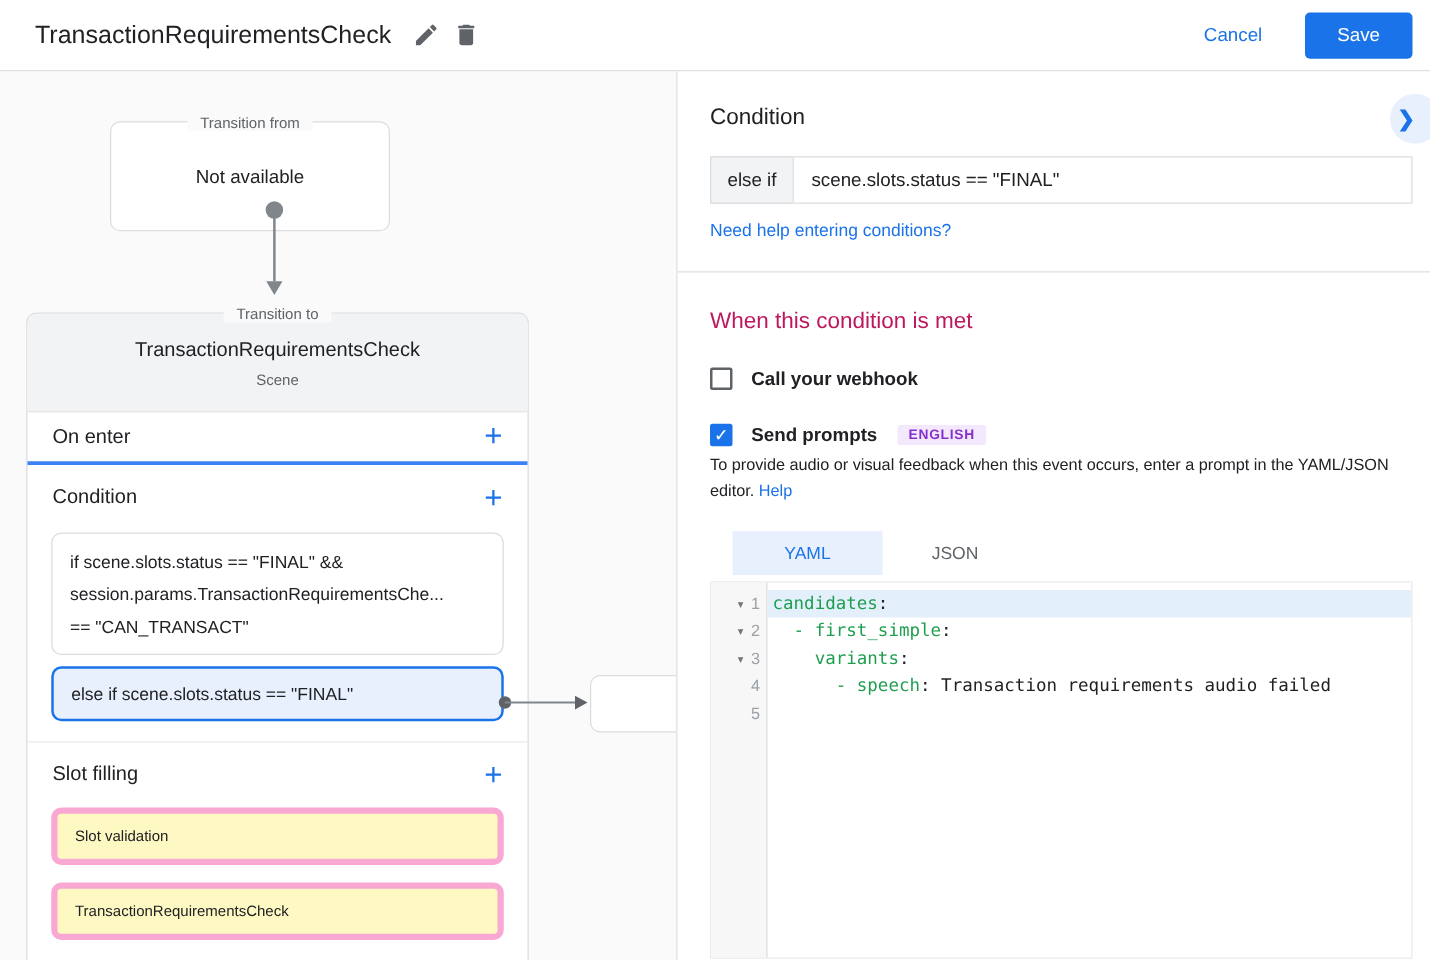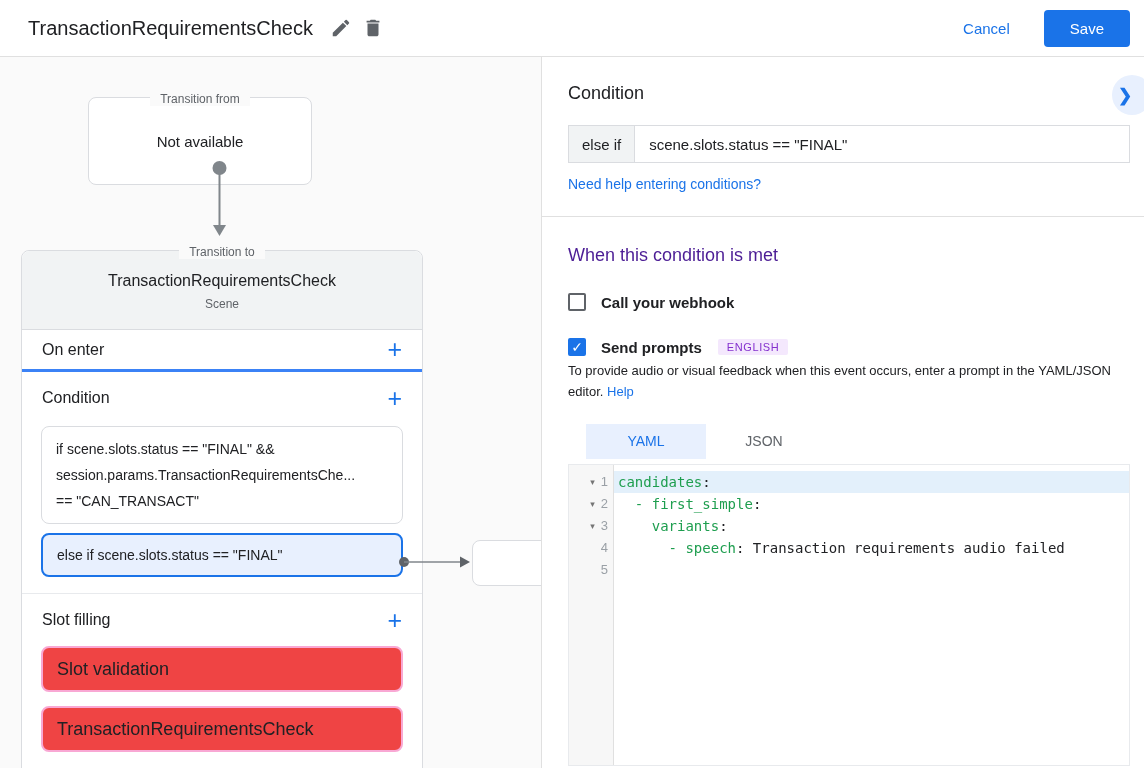--- a/index.html
+++ b/index.html
@@ -46,22 +46,22 @@
   .plus-btn { background:none; border:none; color:#1a73e8; font-size:25px; font-weight:400;
               line-height:1; cursor:pointer; padding:0 4px; font-family:inherit; }
 
   .sec-head { height:52px; }
   .cond-card { margin:2px 19px 0 19px; border:1px solid #dadce0; border-radius:8px; background:#fff;
                padding:9px 14px; font-size:14px; color:#202124; line-height:26px; }
   .cond-card.selected { margin-top:9px; border:2px solid #1a73e8; background:#e8f0fe;
                         padding:0 14px; height:44px; display:flex; align-items:center; }
   .cond-sec { border-bottom:1px solid #e8eaed; padding-bottom:16px; }
 
-  .slot-card { margin:0 19px 14px 19px; border:2px solid #f9a8d4; border-radius:8px; background:#ef4444;
-               padding:0 14px; height:46px; display:flex; align-items:center; font-size:18px; color:#202124; }
+  .slot-card { margin:0 19px 14px 19px; border:5px solid #f9a8d4; border-radius:8px; background:#fef9c3;
+               padding:0 14px; height:46px; display:flex; align-items:center; font-size:12px; color:#202124; }
 
   .target-node { left:472px; top:483px; width:110px; height:46px; }
 
   
   .panel { position:absolute; left:541px; top:0; width:603px; height:711px; background:#fff;
            border-left:1px solid #e0e0e0; padding:0 14px 0 26px; overflow:hidden; }
   .panel-head { display:flex; align-items:center; margin-top:26px; position:relative; }
   .panel-title { font-size:18px; font-weight:400; color:#202124; }
   .collapse-btn { position:absolute; right:-22px; top:-8px; width:40px; height:40px; border-radius:50%;
                   background:#e8f0fe; border:none; cursor:pointer; color:#1a73e8; font-size:17px;
@@ -69,27 +69,27 @@
 
   .cond-input-row { display:flex; margin-top:21px; height:38px; }
   .cond-prefix { background:#f1f3f4; border:1px solid #dadce0; border-right:none; display:flex;
                  align-items:center; padding:0 13px; font-size:15px; color:#202124; }
   .cond-input { flex:1; border:1px solid #dadce0; font-family:inherit; font-size:15px; color:#202124;
                 padding:0 14px; outline:none; background:#fff; }
   .help-link { display:inline-block; margin-top:13px; color:#1a73e8; font-size:14px; text-decoration:none; }
 
   .divider { border:none; border-top:1px solid #e0e0e0; margin:23px -14px 0 -26px; }
 
-  .when-title { font-size:18px; font-weight:400; color:#4c1d95; margin-top:28px; }
+  .when-title { font-size:18px; font-weight:400; color:#be185d; margin-top:28px; }
   .check-row { display:flex; align-items:center; margin-top:27px; }
   .checkbox { width:18px; height:18px; border:2px solid #5f6368; border-radius:2px; background:#fff; flex:none; }
   .checkbox.checked { background:#1a73e8; border-color:#1a73e8; color:#fff; display:flex;
                       align-items:center; justify-content:center; font-size:14px; }
   .check-label { font-size:15px; font-weight:700; color:#202124; margin-left:15px; }
-  .lang-badge { margin-left:16px; background:#f4e8fd; color:#8430ce; font-size:11px; font-weight:400;
+  .lang-badge { margin-left:16px; background:#f4e8fd; color:#8430ce; font-size:11px; font-weight:700;
                 letter-spacing:.6px; padding:2px 9px; border-radius:2px; }
 
   .desc { margin-top:5px; font-size:13px; color:#202124; line-height:1.6; max-width:563px; }
   .desc a { color:#1a73e8; text-decoration:none; }
 
   .tabs { display:flex; margin-top:21px;padding-left:18px; }
   .tab { height:35px; display:flex; align-items:center; justify-content:center; font-size:14px;
          font-weight:500; cursor:pointer; }
   .tab.active { width:120px; background:#e8f0fe; color:#1a73e8; }
   .tab.inactive { width:116px; background:transparent; color:#5f6368; }

